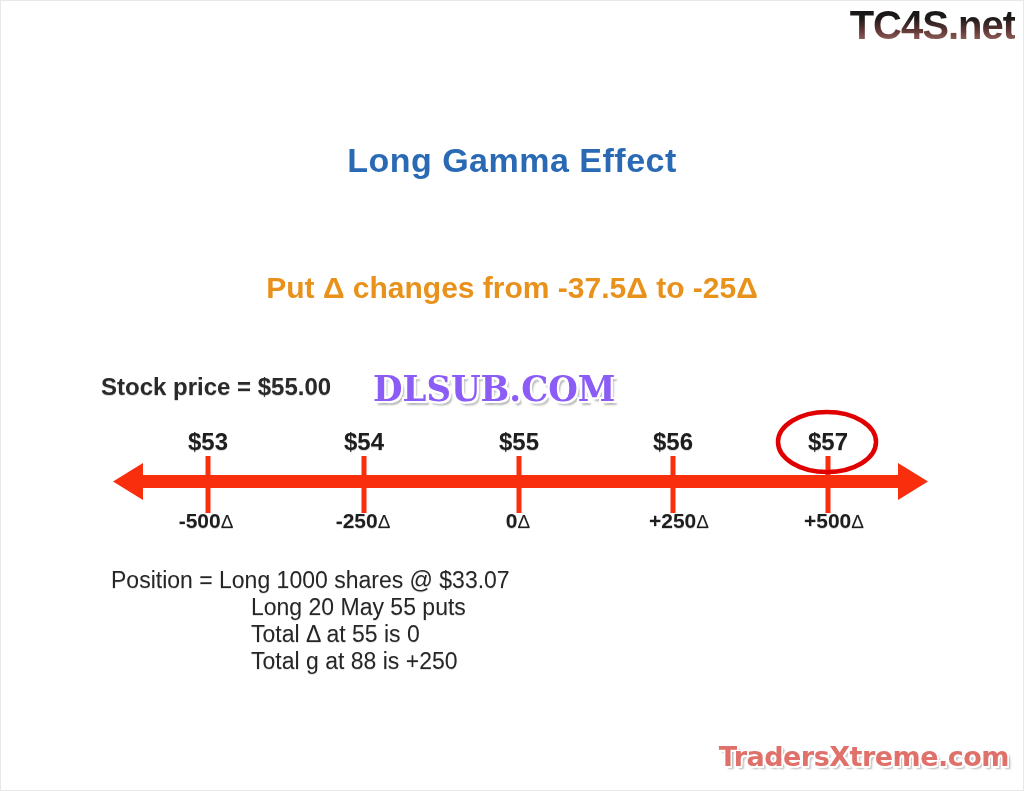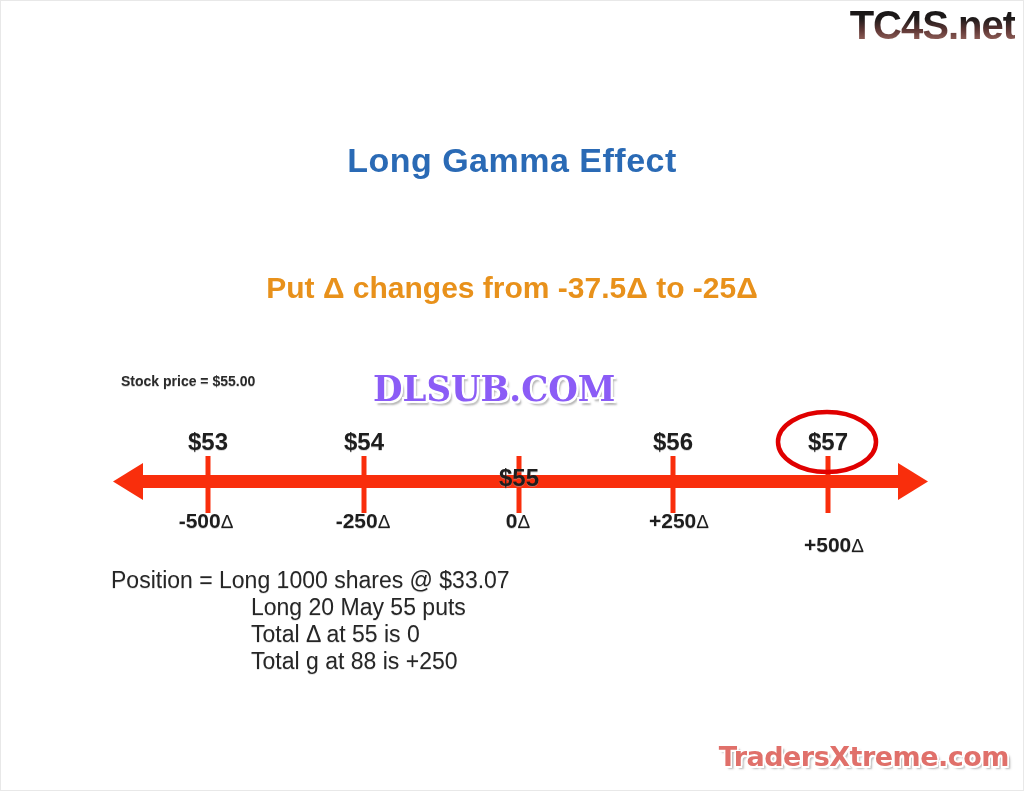--- a/index.html
+++ b/index.html
@@ -73,25 +73,25 @@
   #diagram {
     position: absolute;
     left: 0;
     top: 0;
     width: 1024px;
     height: 791px;
   }
 
   .stock-price-label {
     position: absolute;
-    left: 120px;
+    left: 100px;
     top: 372px;
     font-family: "Liberation Sans", sans-serif;
     font-weight: bold;
-    font-size: 14px;
+    font-size: 24px;
     color: #2a2a2a;
     white-space: nowrap;
     text-shadow: 0 1px 0 rgba(180,180,180,0.5);
   }
 
   
   #watermark {
     position: absolute;
     left: 372px;
     top: 368px;
@@ -204,29 +204,29 @@
 
       <polygon points="112,480.5 142,462 142,499" fill="#f92e0c"></polygon>
 
       <polygon points="927,480.5 897,462 897,499" fill="#f92e0c"></polygon>
 
       <ellipse cx="826" cy="441" rx="49" ry="30" fill="none" stroke="#e00000" stroke-width="4.5"></ellipse>
     </svg>
 
     <div class="price-label" style="left:207px;top:427px;">$53</div>
     <div class="price-label" style="left:363px;top:427px;">$54</div>
-    <div class="price-label" style="left:518px;top:427px;margin-top:36px;">$55</div>
+    <div class="price-label" style="left:518px;top:427px;">$55</div>
     <div class="price-label" style="left:672px;top:427px;">$56</div>
     <div class="price-label" style="left:827px;top:427px;">$57</div>
 
     <div class="delta-label" style="left:205px;top:508px;"><span>-500</span><span class="tri">Δ</span></div>
     <div class="delta-label" style="left:362px;top:508px;"><span>-250</span><span class="tri">Δ</span></div>
     <div class="delta-label" style="left:517px;top:508px;"><span>0</span><span class="tri">Δ</span></div>
     <div class="delta-label" style="left:678px;top:508px;"><span>+250</span><span class="tri">Δ</span></div>
-    <div class="delta-label" style="left:833px;top:508px;margin-top:24px;"><span>+500</span><span class="tri">Δ</span></div>
+    <div class="delta-label" style="left:833px;top:508px;"><span>+500</span><span class="tri">Δ</span></div>
 
     <div id="watermark">DLSUB.COM</div>
 
     <div id="position-block">
       <span class="line1">Position = Long 1000 shares @ $33.07</span>
       <span class="indent">Long 20 May 55 puts</span>
       <span class="indent">Total Δ at 55 is 0</span>
       <span class="indent">Total g at 88 is +250</span>
     </div>
 

